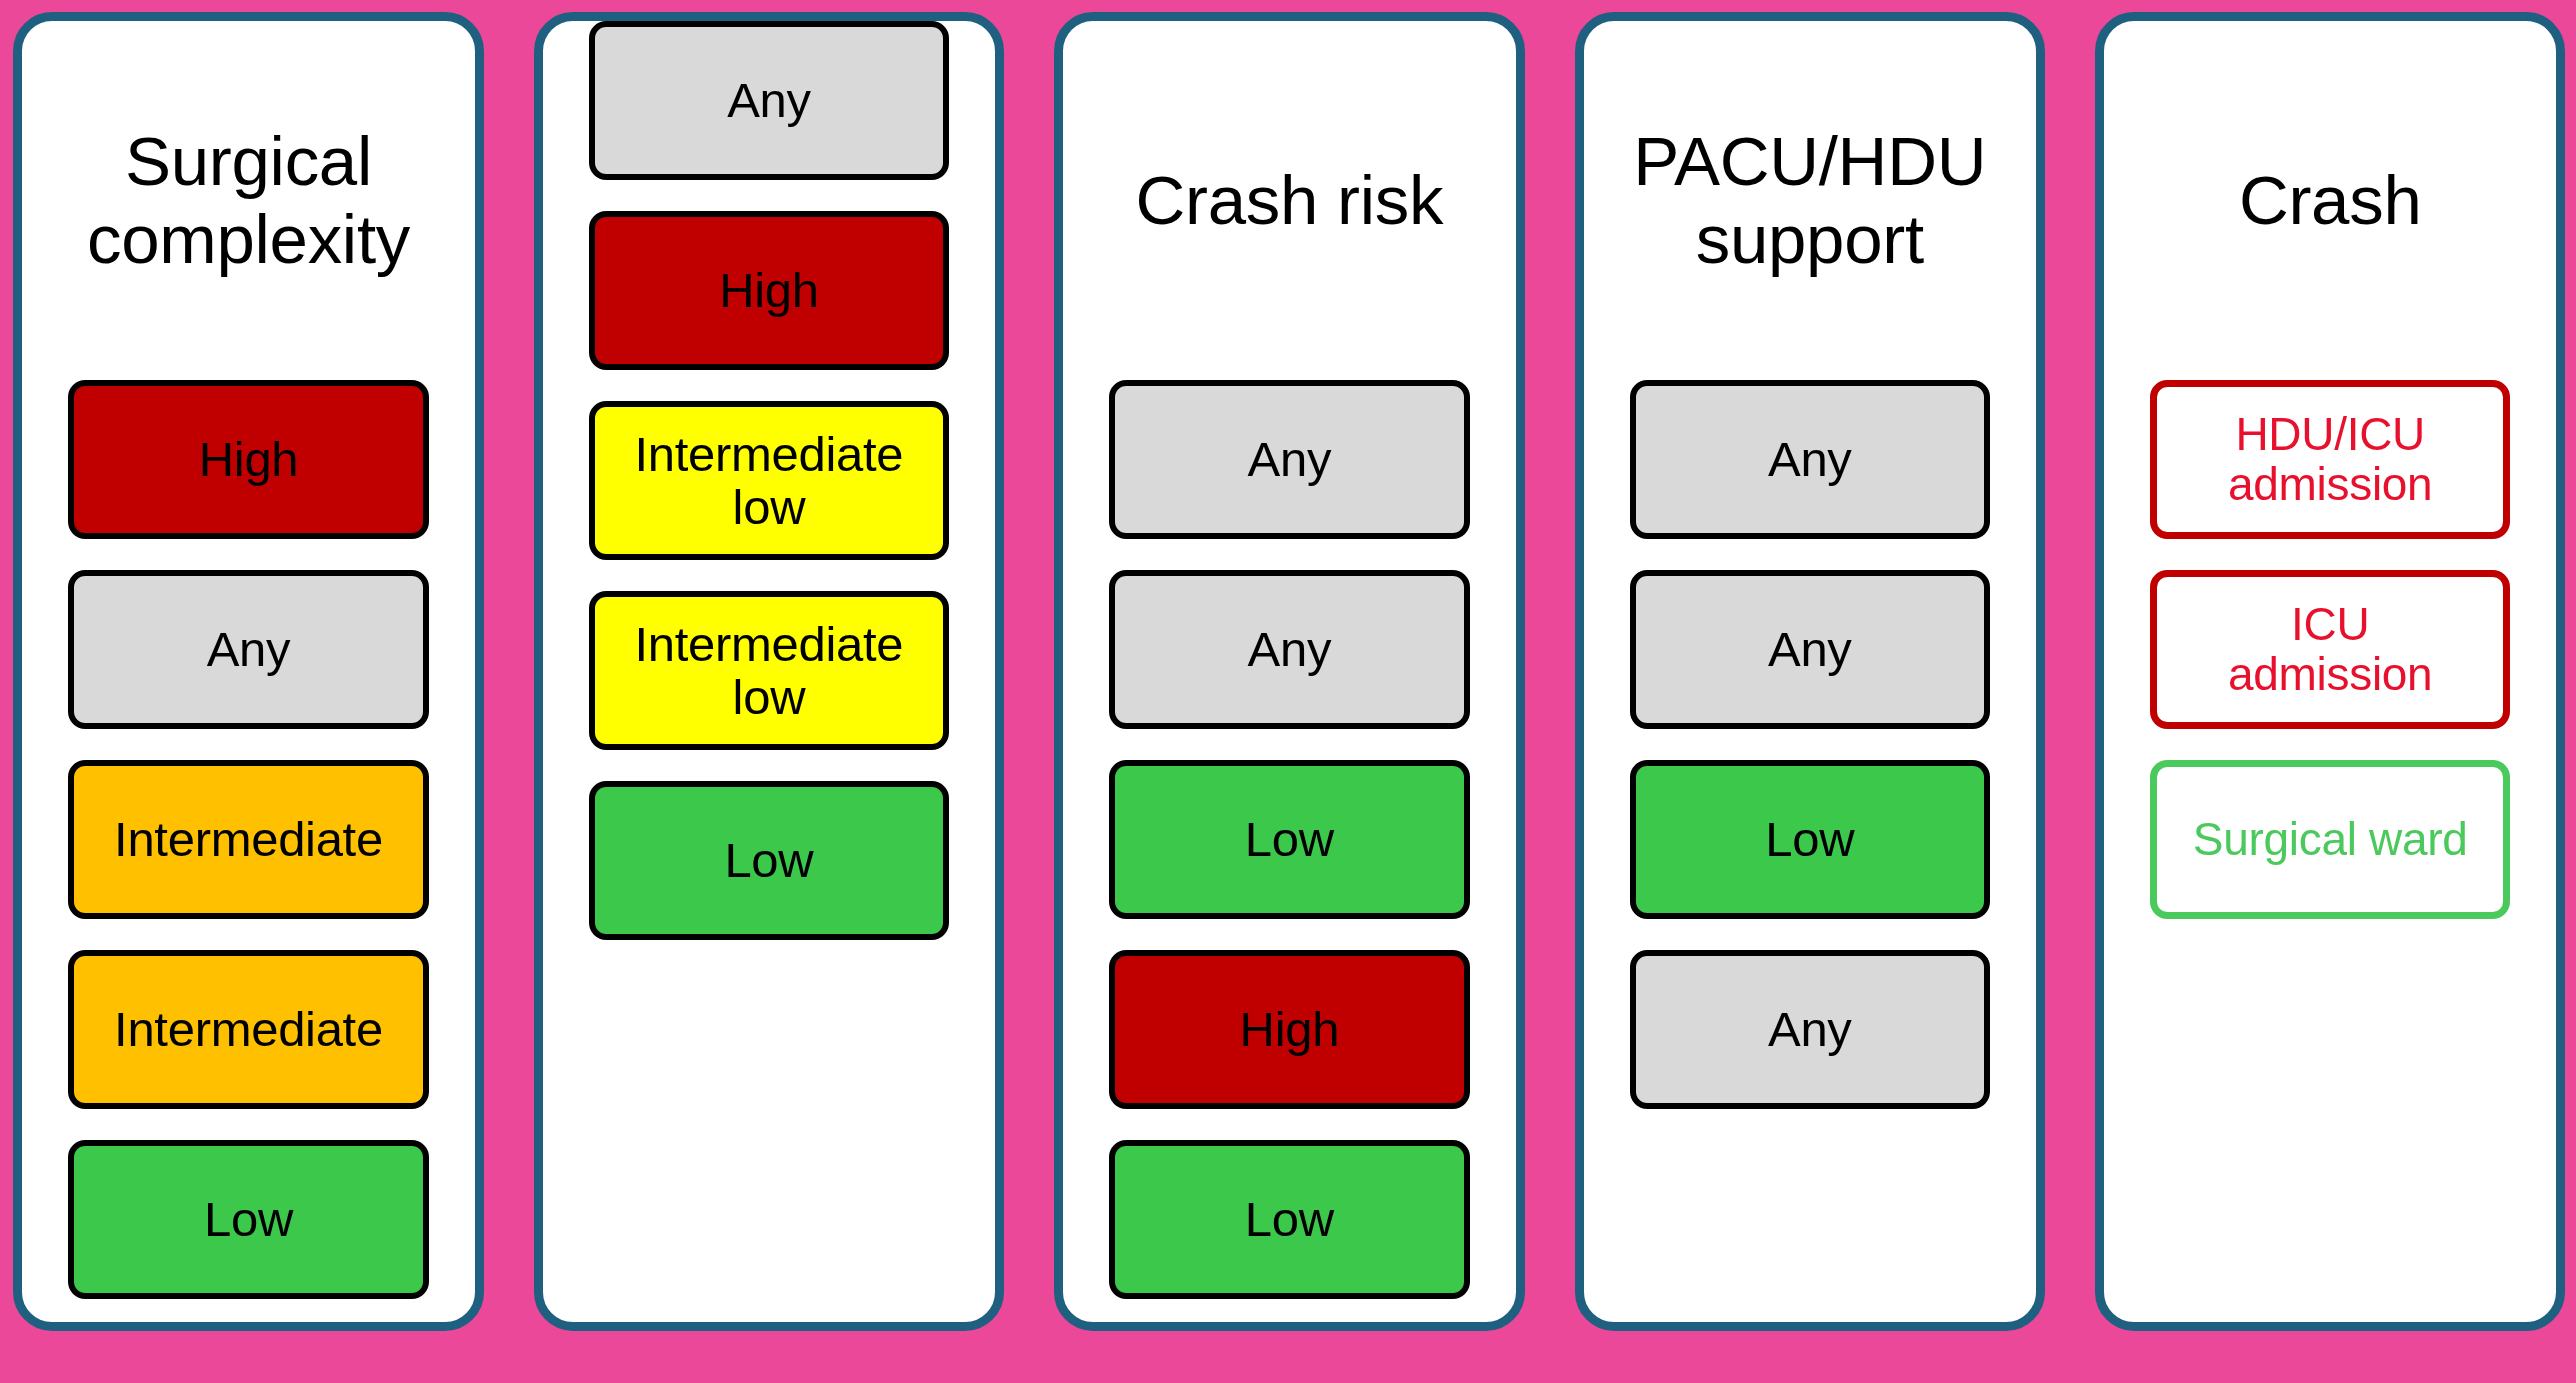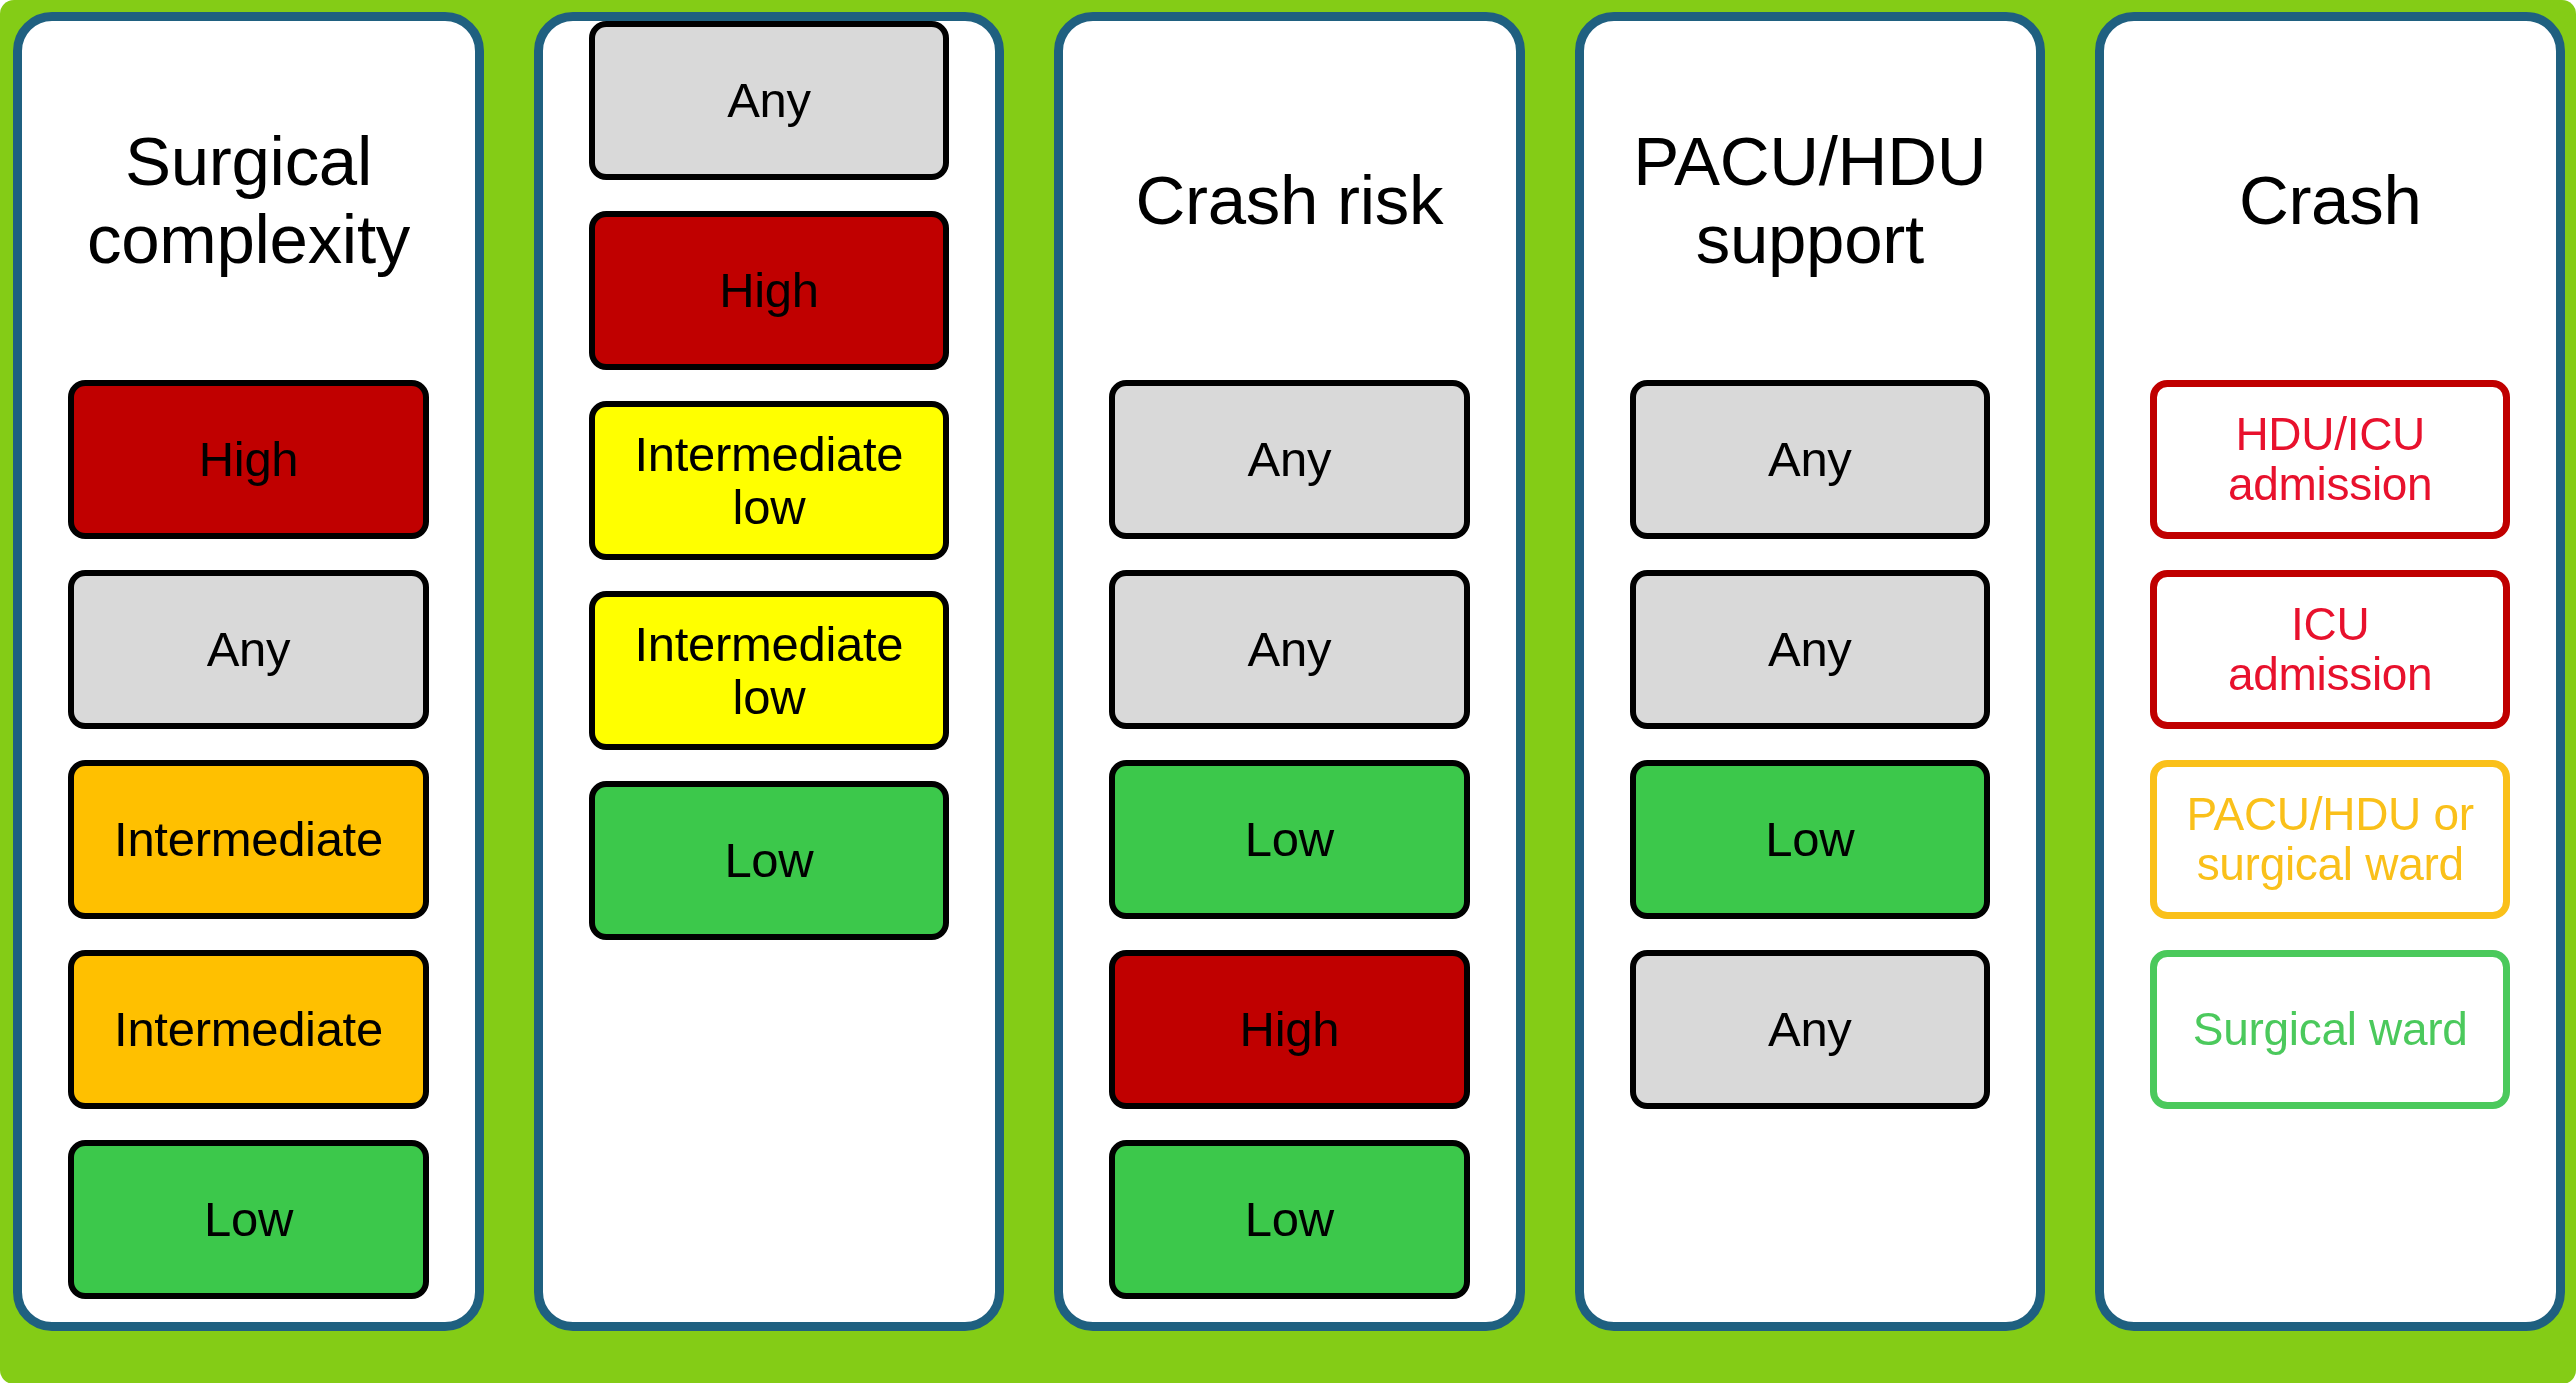--- a/index.html
+++ b/index.html
@@ -11,27 +11,26 @@
     width: 2576px;
     height: 1384px;
     font-family: "Liberation Sans", sans-serif;
     overflow: hidden;
   }
 
   #board {
     position: relative;
     width: 2576px;
     height: 1384px;
-    background: #84cc16;
+    background: #ec4899;
     display: flex;
     align-items: stretch;
     box-sizing: border-box;
     padding: 12px 10.6px 53px 13.3px;
     gap: 50px;
-    border-radius: 14px;
   }
 
   .column-card {
     flex: 1 1 0;
     border: 9.3px solid #1F6080;
     border-radius: 39px;
     background: #ffffff;
     box-sizing: border-box;
     display: flex;
     flex-direction: column;
@@ -156,20 +155,18 @@
     </div>
   </div>
 
   <div class="column-card">
     <div class="column-header">Crash</div>
     <div class="rows">
       <div class="cell cell-action outline o-red">HDU/ICU
 admission</div>
       <div class="cell cell-action outline o-red2">ICU
 admission</div>
-      <div class="cell cell-action outline o-amber">PACU/HDU or
-surgical ward</div>
       <div class="cell cell-action outline o-green">Surgical ward</div>
     </div>
   </div>
 
 </div>
 
 
 </body></html>

